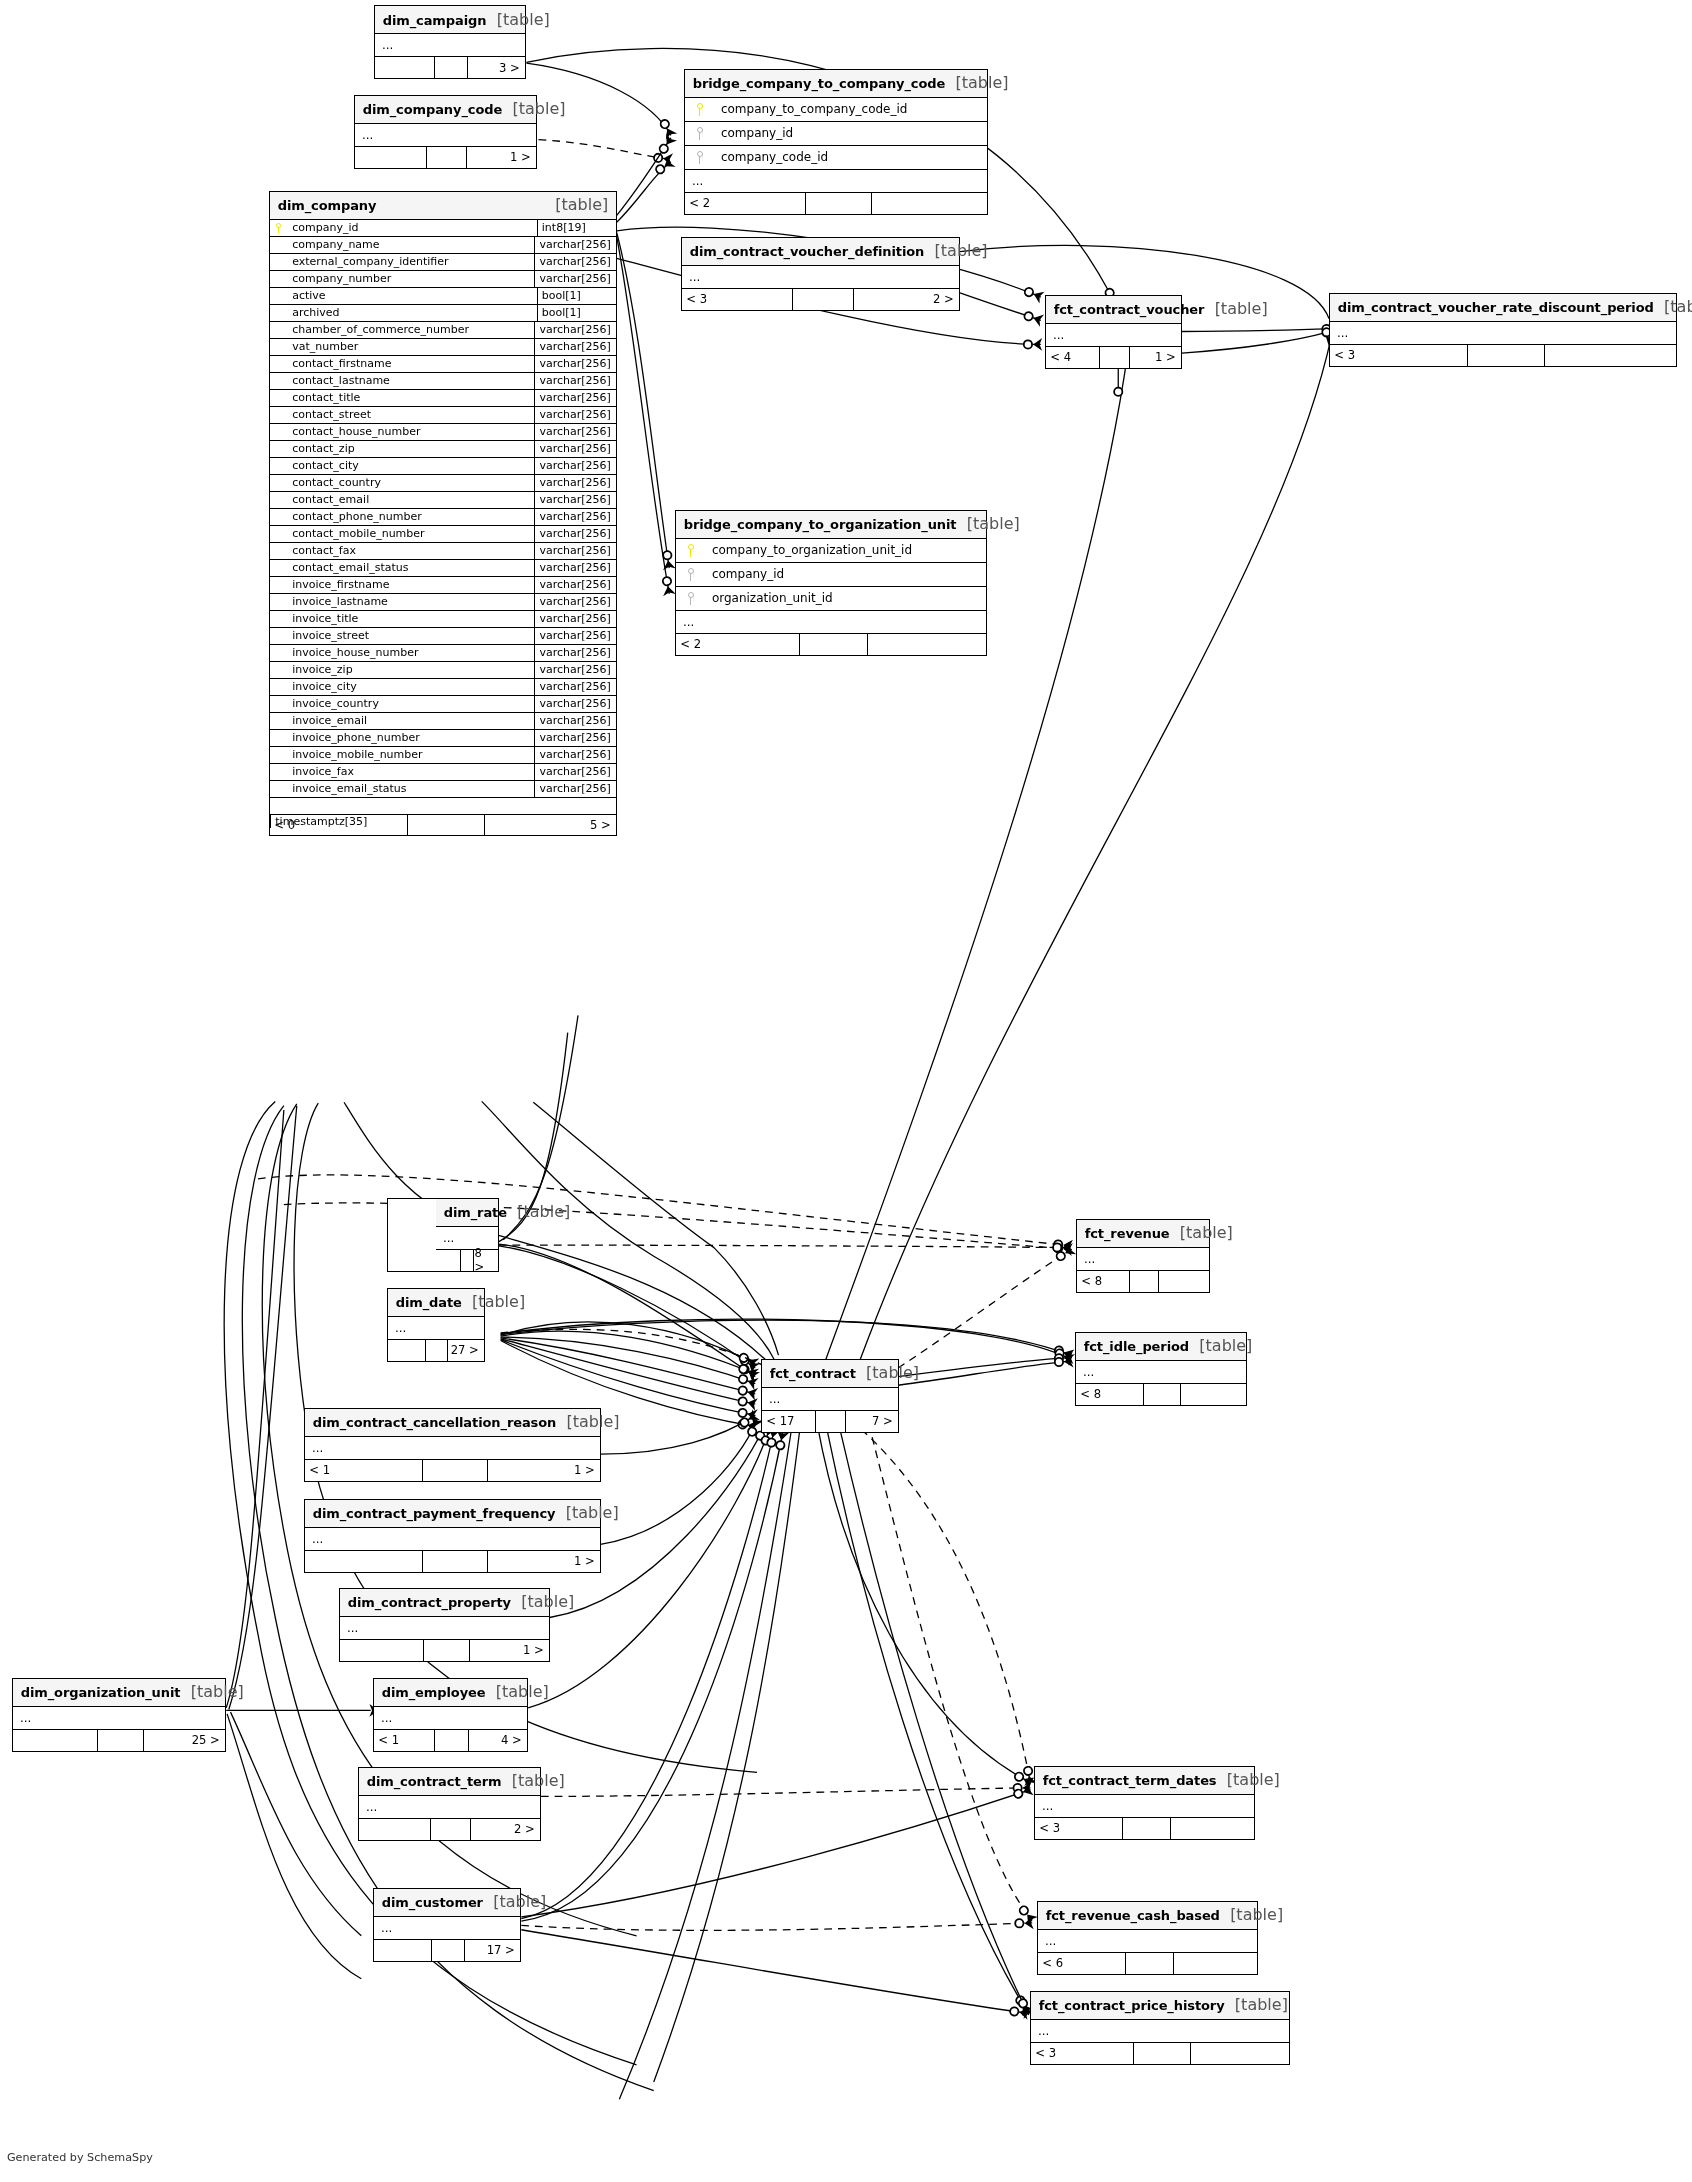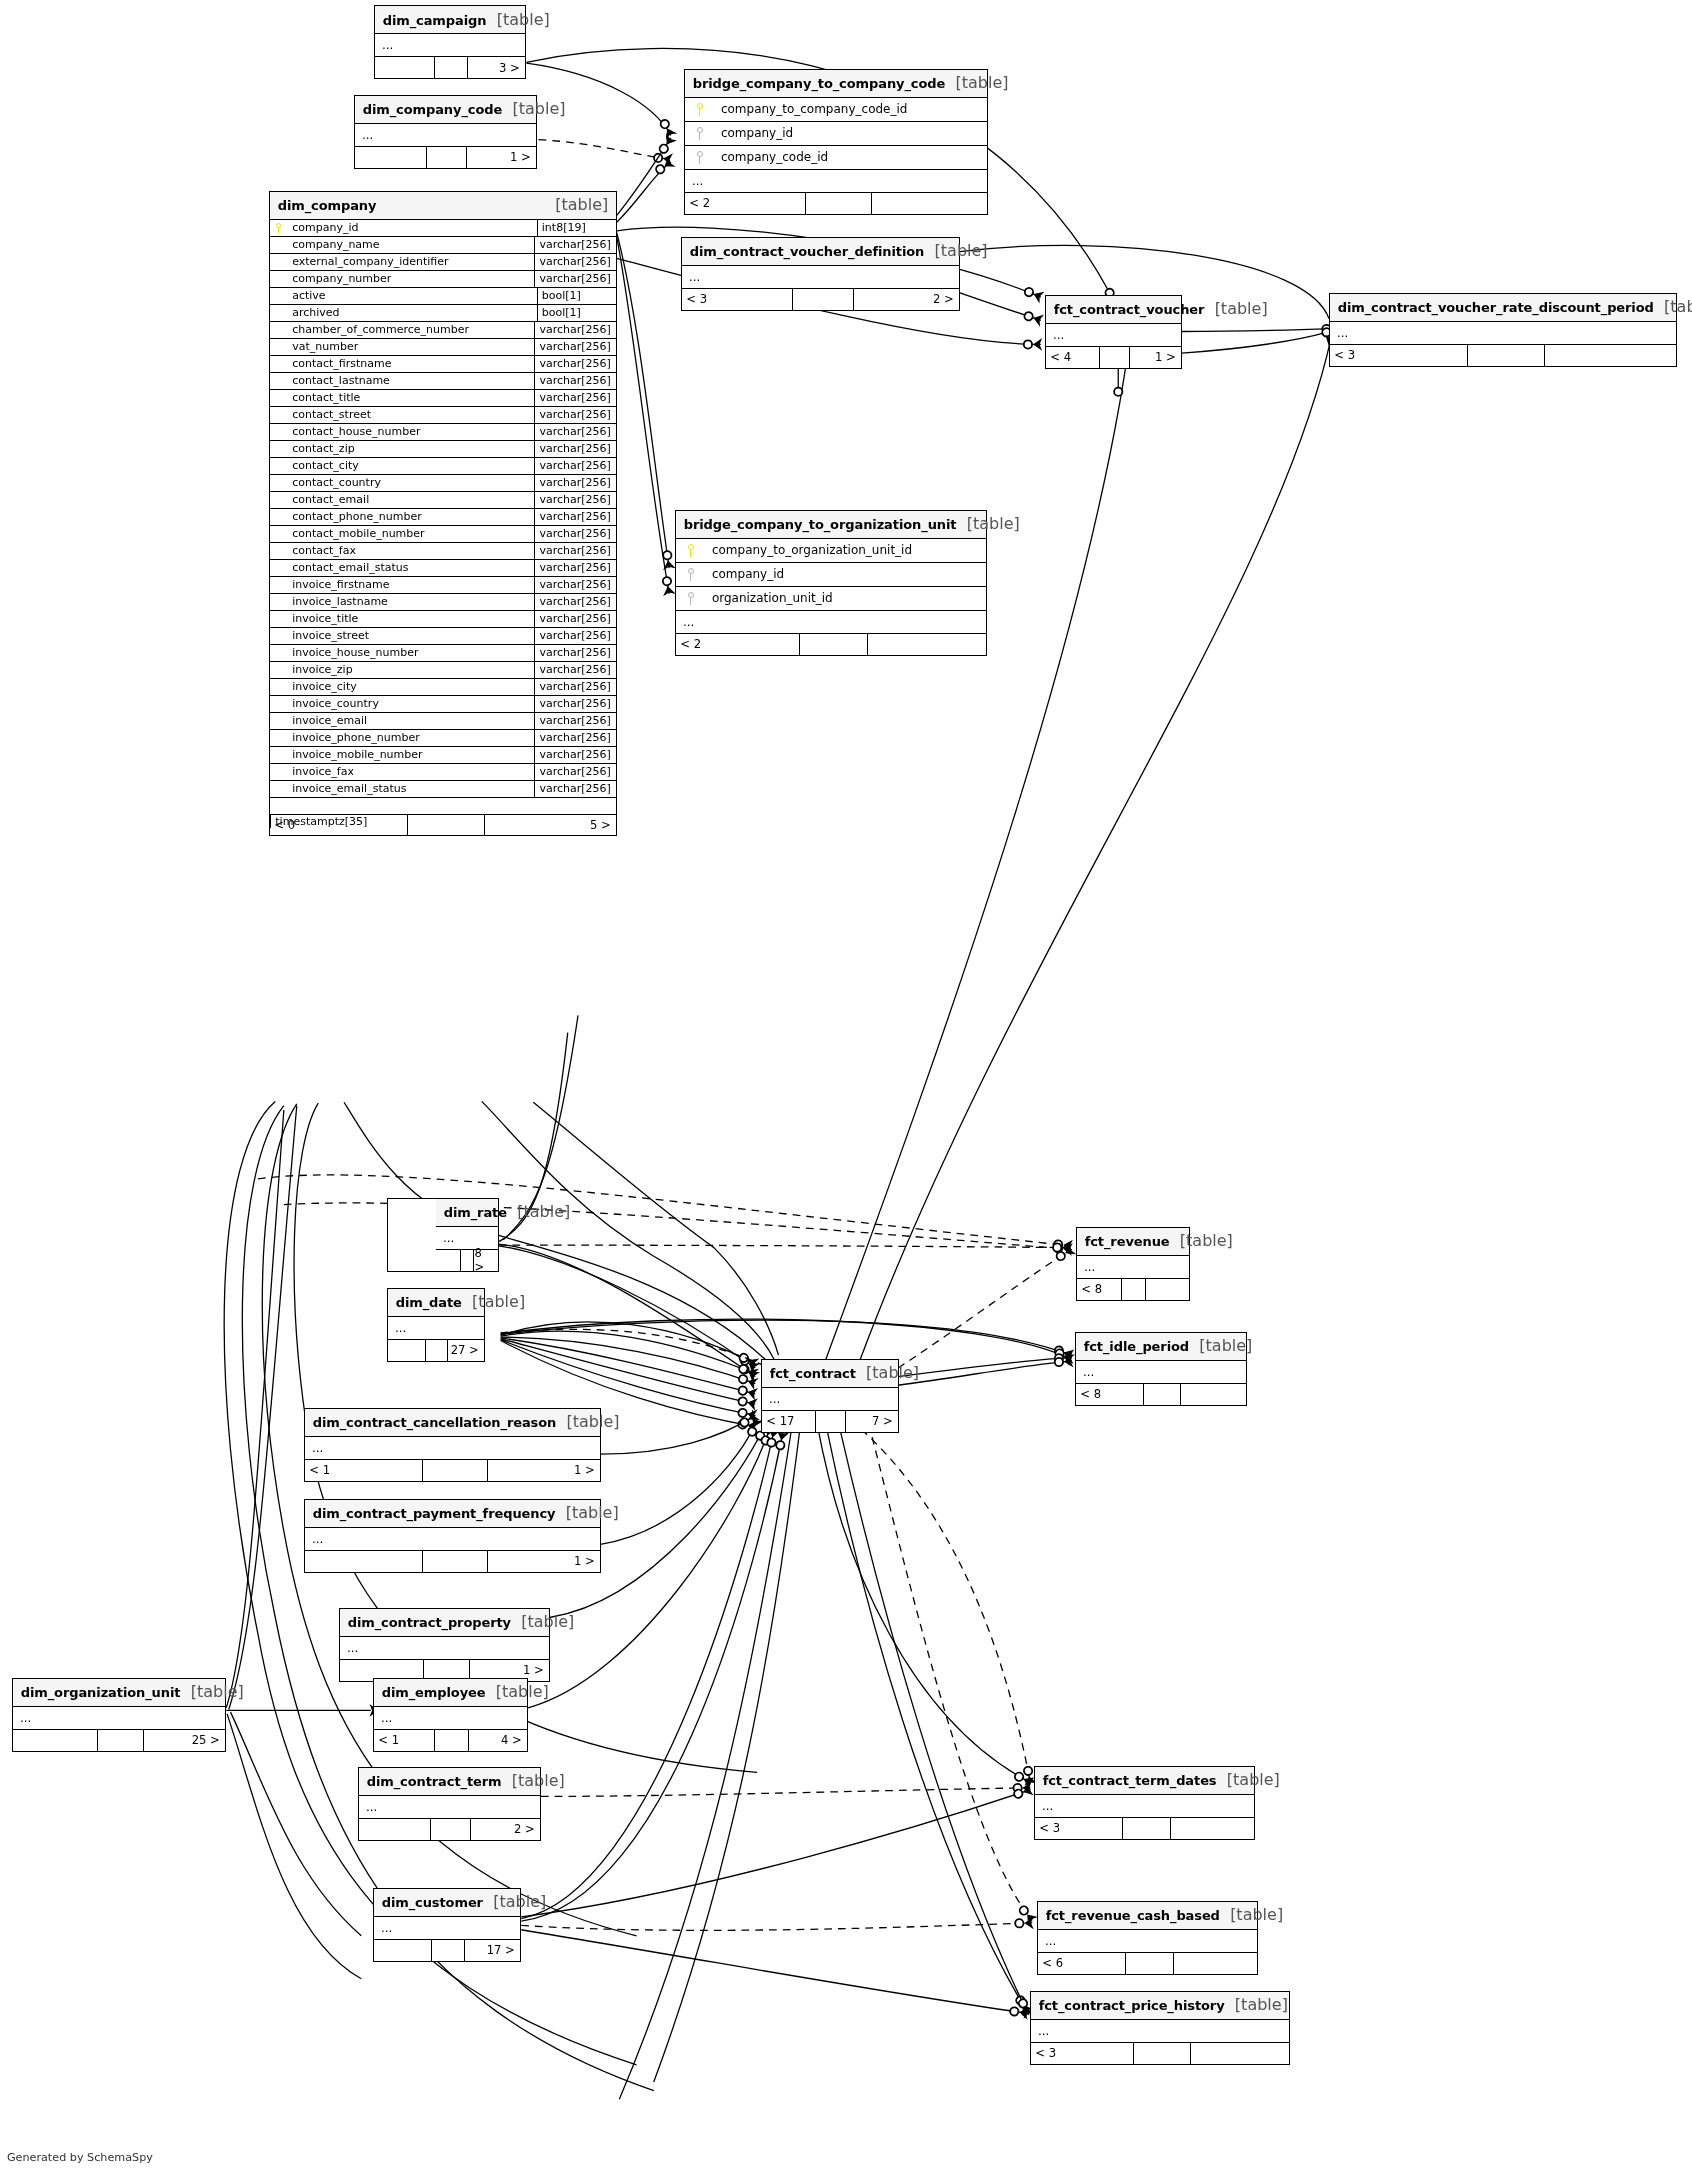--- a/index.html
+++ b/index.html
@@ -580,21 +580,21 @@
         <span class="tbl-name">dim_rate</span>
         <span class="tbl-tag">[table]</span>
       </div>
       <div class="ellipsis-row">...</div>
       <div class="foot">
         <div class="foot-cell foot-l"></div>
         <div class="foot-cell foot-m"></div>
         <div class="foot-cell foot-r nb">8 &gt;</div>
       </div>
     </div>
-    <div class="tbl" id="fct_revenue" style="left: 1076px; top: 1219px; width: 114px; margin-top: 8px;">
+    <div class="tbl" id="fct_revenue" style="left: 1076px; top: 1219px; width: 134px;">
       <div class="tbl-title">
         <span class="tbl-name">fct_revenue</span>
         <span class="tbl-tag">[table]</span>
       </div>
       <div class="ellipsis-row">...</div>
       <div class="foot">
         <div class="foot-cell foot-l">&lt; 8</div>
         <div class="foot-cell foot-m"></div>
         <div class="foot-cell foot-r nb"></div>
       </div>
@@ -652,21 +652,21 @@
         <span class="tbl-name">dim_contract_payment_frequency</span>
         <span class="tbl-tag">[table]</span>
       </div>
       <div class="ellipsis-row">...</div>
       <div class="foot">
         <div class="foot-cell foot-l"></div>
         <div class="foot-cell foot-m"></div>
         <div class="foot-cell foot-r nb">1 &gt;</div>
       </div>
     </div>
-    <div class="tbl" id="dim_contract_property" style="left: 339px; top: 1588px; width: 211px; margin-top: 20px;">
+    <div class="tbl" id="dim_contract_property" style="left: 339px; top: 1588px; width: 211px;">
       <div class="tbl-title">
         <span class="tbl-name">dim_contract_property</span>
         <span class="tbl-tag">[table]</span>
       </div>
       <div class="ellipsis-row">...</div>
       <div class="foot">
         <div class="foot-cell foot-l"></div>
         <div class="foot-cell foot-m"></div>
         <div class="foot-cell foot-r nb">1 &gt;</div>
       </div>

